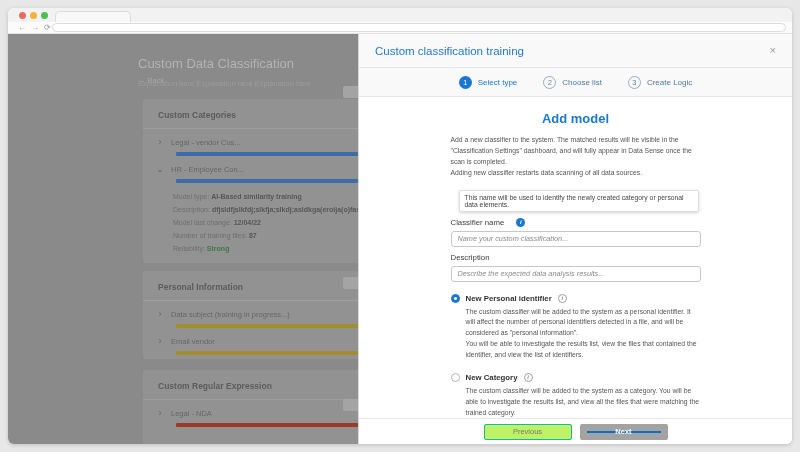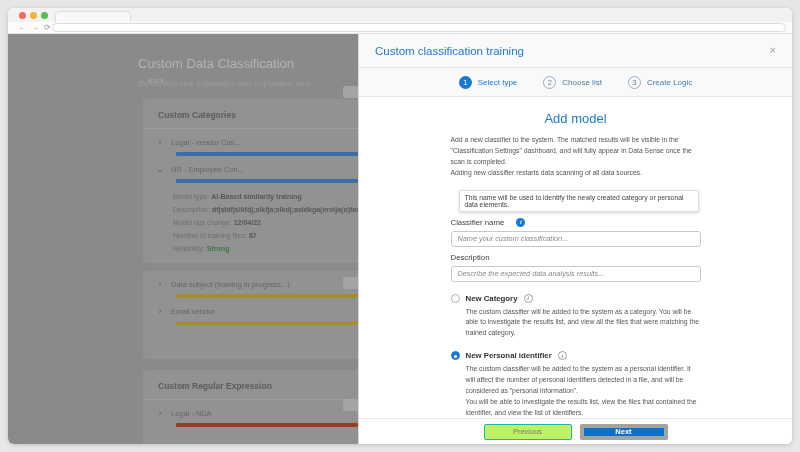--- a/index.html
+++ b/index.html
@@ -55,21 +55,21 @@
   .step { display:flex; align-items:center; gap:6px; cursor:pointer; }
   .step-circle { width:13px; height:13px; border-radius:50%; font-size:7.5px; display:flex;
                  align-items:center; justify-content:center; }
   .step.active .step-circle { background:#1878d2; color:#fff; }
   .step.inactive .step-circle { border:1px solid #93aec6; color:#64809c; background:transparent; }
   .step-label { font-size:8px; }
   .step.active .step-label { color:#1878d2; }
   .step.inactive .step-label { color:#4b7aa6; }
   .m-body { flex:1; overflow:hidden; position:relative; }
   .m-col { width:250px; margin:0 auto; }
-  .m-heading { text-align:center; font-size:13px; font-weight:normal; color:#1878d2; margin-top:14px; }
+  .m-heading { text-align:center; font-size:13px; font-weight:bold; color:#1878d2; margin-top:14px; }
   .m-intro { margin-top:9px; font-size:6.8px; color:#555; line-height:1.6; }
   .tooltip { margin:11px 0 0 8px; width:240px; background:#fff; border:1px solid #dedede; border-radius:2px;
              box-shadow:0 1px 3px rgba(0,0,0,.18); padding:3px 5px; font-size:6.8px; color:#444; }
   .f-label { margin-top:6px; font-size:7.8px; color:#3c3c3c; display:flex; align-items:center; gap:12px; }
   .info-ic { width:9px; height:9px; border-radius:50%; font-size:6px; font-style:italic; font-weight:bold;
              display:inline-flex; align-items:center; justify-content:center; }
   .info-ic.solid { background:#1878d2; color:#fff; }
   .info-ic.line { border:1px solid #9f9f9f; color:#8a8a8a; }
   .f-input { display:block; width:100%; height:16px; margin-top:4px; border:1px solid #c8c8c8;
              border-radius:3px; padding:0 6px; font-size:7.3px; color:#444; outline:none;
@@ -83,21 +83,21 @@
   .radio.on::after { content:""; position:absolute; left:2.5px; top:2.5px; width:3px; height:3px;
                      border-radius:50%; background:#fff; }
   .radio.off { background:#fff; border:1px solid #b2b2b2; }
   .opt-label { font-size:7.8px; font-weight:bold; color:#333; }
   .opt-desc { margin:4px 0 0 15px; font-size:6.8px; color:#555; line-height:1.6; }
   .m-footer { height:26px; flex:none; border-top:1px solid #e8e8e8; background:#fff;
               display:flex; align-items:center; justify-content:center; gap:8px; }
   .btn { height:16px; width:88px; font-size:7.5px; border-radius:2px; display:flex; align-items:center;
          justify-content:center; cursor:pointer; font-family:"Liberation Sans", sans-serif; }
   .btn.prev { background:#bef264; border:1px solid #14b8a6; color:#777; }
-  .btn.next { background:#0d6fc7; border:4px solid #a3a3a3; color:#fff; font-weight:bold; }
+  .btn.next { background:#0d6fc7; border:7px solid #a3a3a3; color:#fff; font-weight:bold; }
 </style>
 </head>
 <body>
 
 <div id="screen">
   <div class="window">
 
     <div class="chrome-top">
       <div class="lights">
         <span class="light red"></span>
@@ -139,20 +139,21 @@
           <div class="details">
             <div class="row"><span>Model type:</span> <span class="v">AI-Based similarity training</span></div>
             <div class="row"><span>Description:</span> <span class="v">dfjsldfjslkfdj;slkfja;slkdj;asldkga(eroija(o)fasdkfjlkdf)</span></div>
             <div class="row"><span>Model last change:</span> <span class="v">12/04/22</span></div>
             <div class="row"><span>Number of training files:</span> <span class="v">87</span></div>
             <div class="row"><span>Reliability:</span> <span class="v" style="color: rgb(60, 122, 69);">Strong</span></div>
           </div>
         </div>
 
         <div class="card" style="top:237px; height:88px;">
+          <div class="card-h">Personal Information</div>
           <div class="item">
             <div class="irow">
               <span class="chev">›</span>
               <span class="ilabel">Data subject (training in progress...)</span>
             </div>
             <div class="ibar" style="background: rgb(163, 142, 47);"></div>
           </div>
           <div class="item">
             <div class="irow">
               <span class="chev">›</span>
@@ -215,40 +216,40 @@
             </div>
             <input class="f-input" placeholder="Name your custom classification..." style="">
 
             <div class="f-label gap12">
               <span>Description</span>
             </div>
             <input class="f-input" placeholder="Describe the expected data analysis results..." style="">
 
             <div class="opt">
               <div class="opt-row">
+                <span class="radio on"></span>
+                <span class="opt-label">New Personal identifier</span>
+                <span class="info-ic line">i</span>
+              </div>
+              <div class="opt-desc">
+                <div>The custom classifier will be added to the system as a personal identifier. It will affect the number of personal identifiers detected in a file, and will be considered as "personal information".</div>
+                <div>You will be able to investigate the results list, view the files that contained the identifier, and view the list of identifiers.</div>
+              </div>
+            </div>
+
+            <div class="opt">
+              <div class="opt-row">
                 <span class="radio off"></span>
                 <span class="opt-label">New Category</span>
                 <span class="info-ic line">i</span>
               </div>
               <div class="opt-desc">
                 <div>The custom classifier will be added to the system as a category. You will be able to investigate the results list, and view all the files that were matching the trained category.</div>
               </div>
             </div>
-
-            <div class="opt">
-              <div class="opt-row">
-                <span class="radio on"></span>
-                <span class="opt-label">New Personal identifier</span>
-                <span class="info-ic line">i</span>
-              </div>
-              <div class="opt-desc">
-                <div>The custom classifier will be added to the system as a personal identifier. It will affect the number of personal identifiers detected in a file, and will be considered as "personal information".</div>
-                <div>You will be able to investigate the results list, view the files that contained the identifier, and view the list of identifiers.</div>
-              </div>
-            </div>
           </div>
         </div>
 
         <div class="m-footer">
           <div class="btn prev">Previous</div>
           <div class="btn next">Next</div>
         </div>
       </div>
 
     </div>

